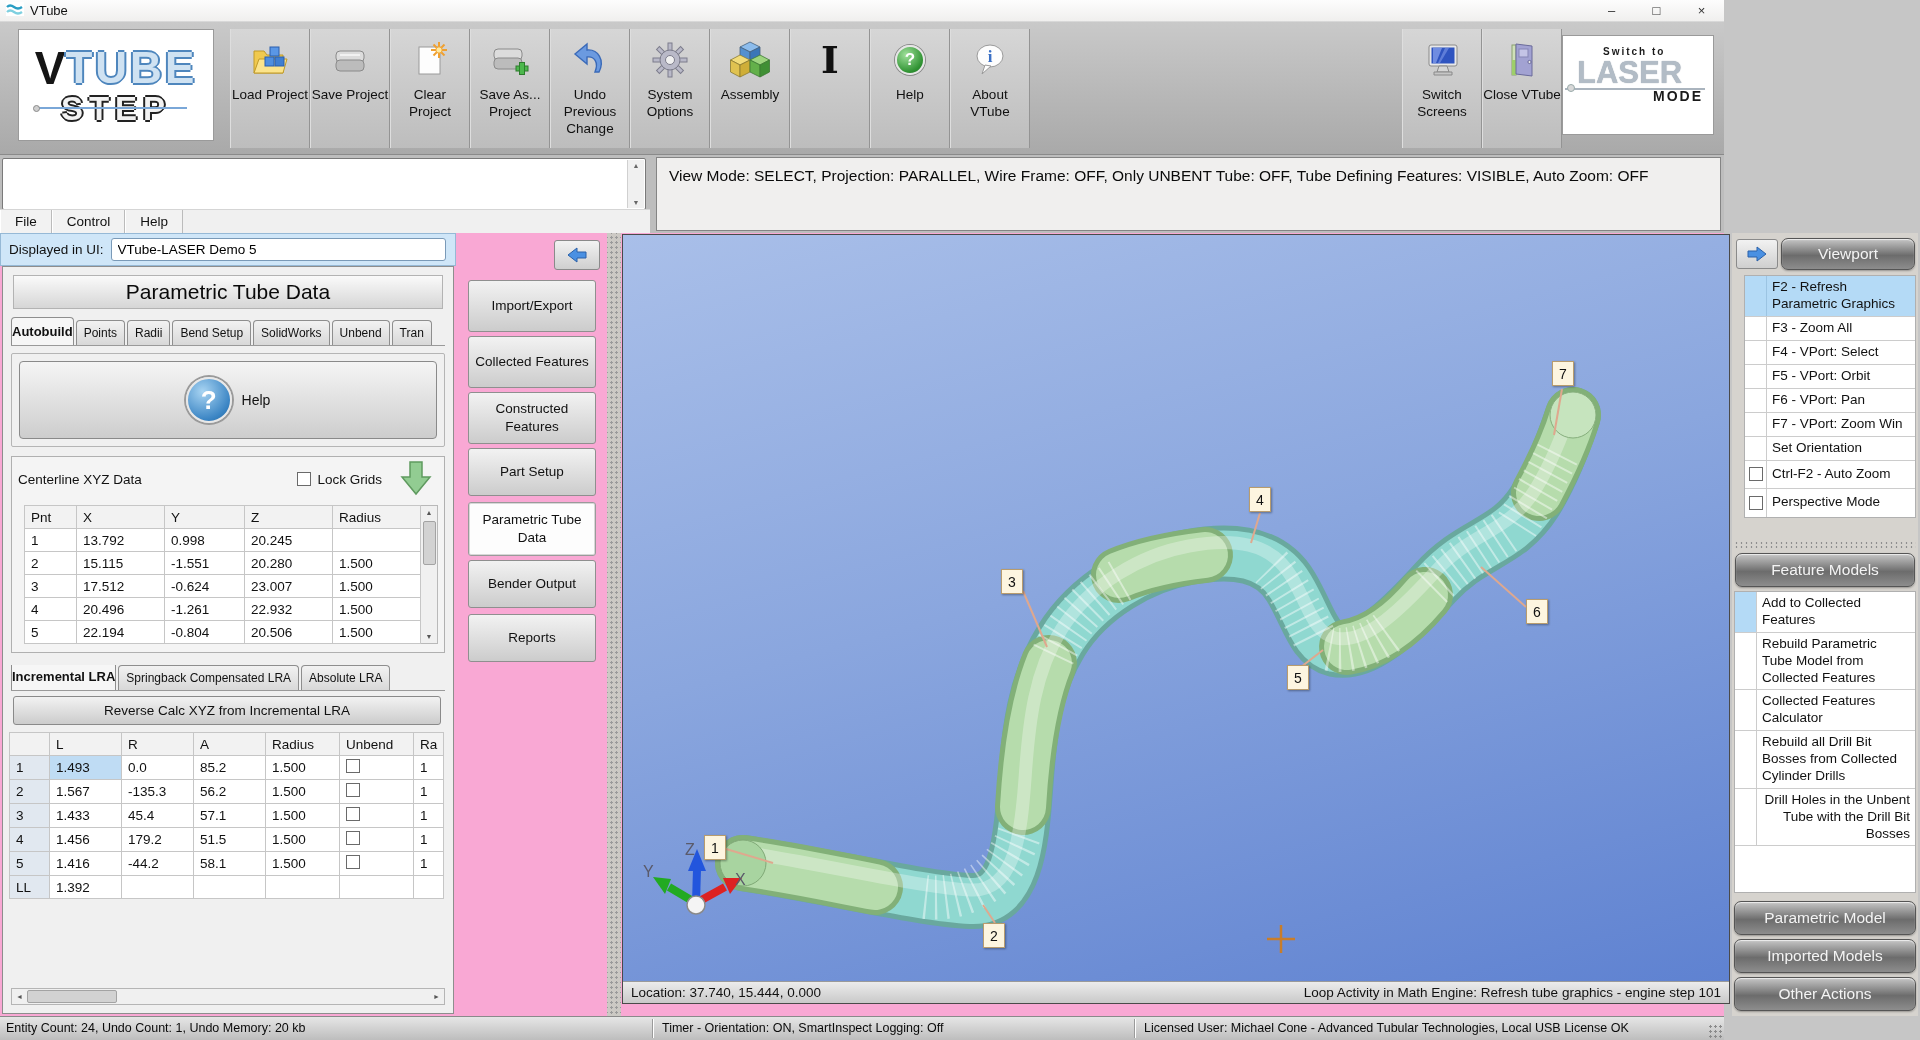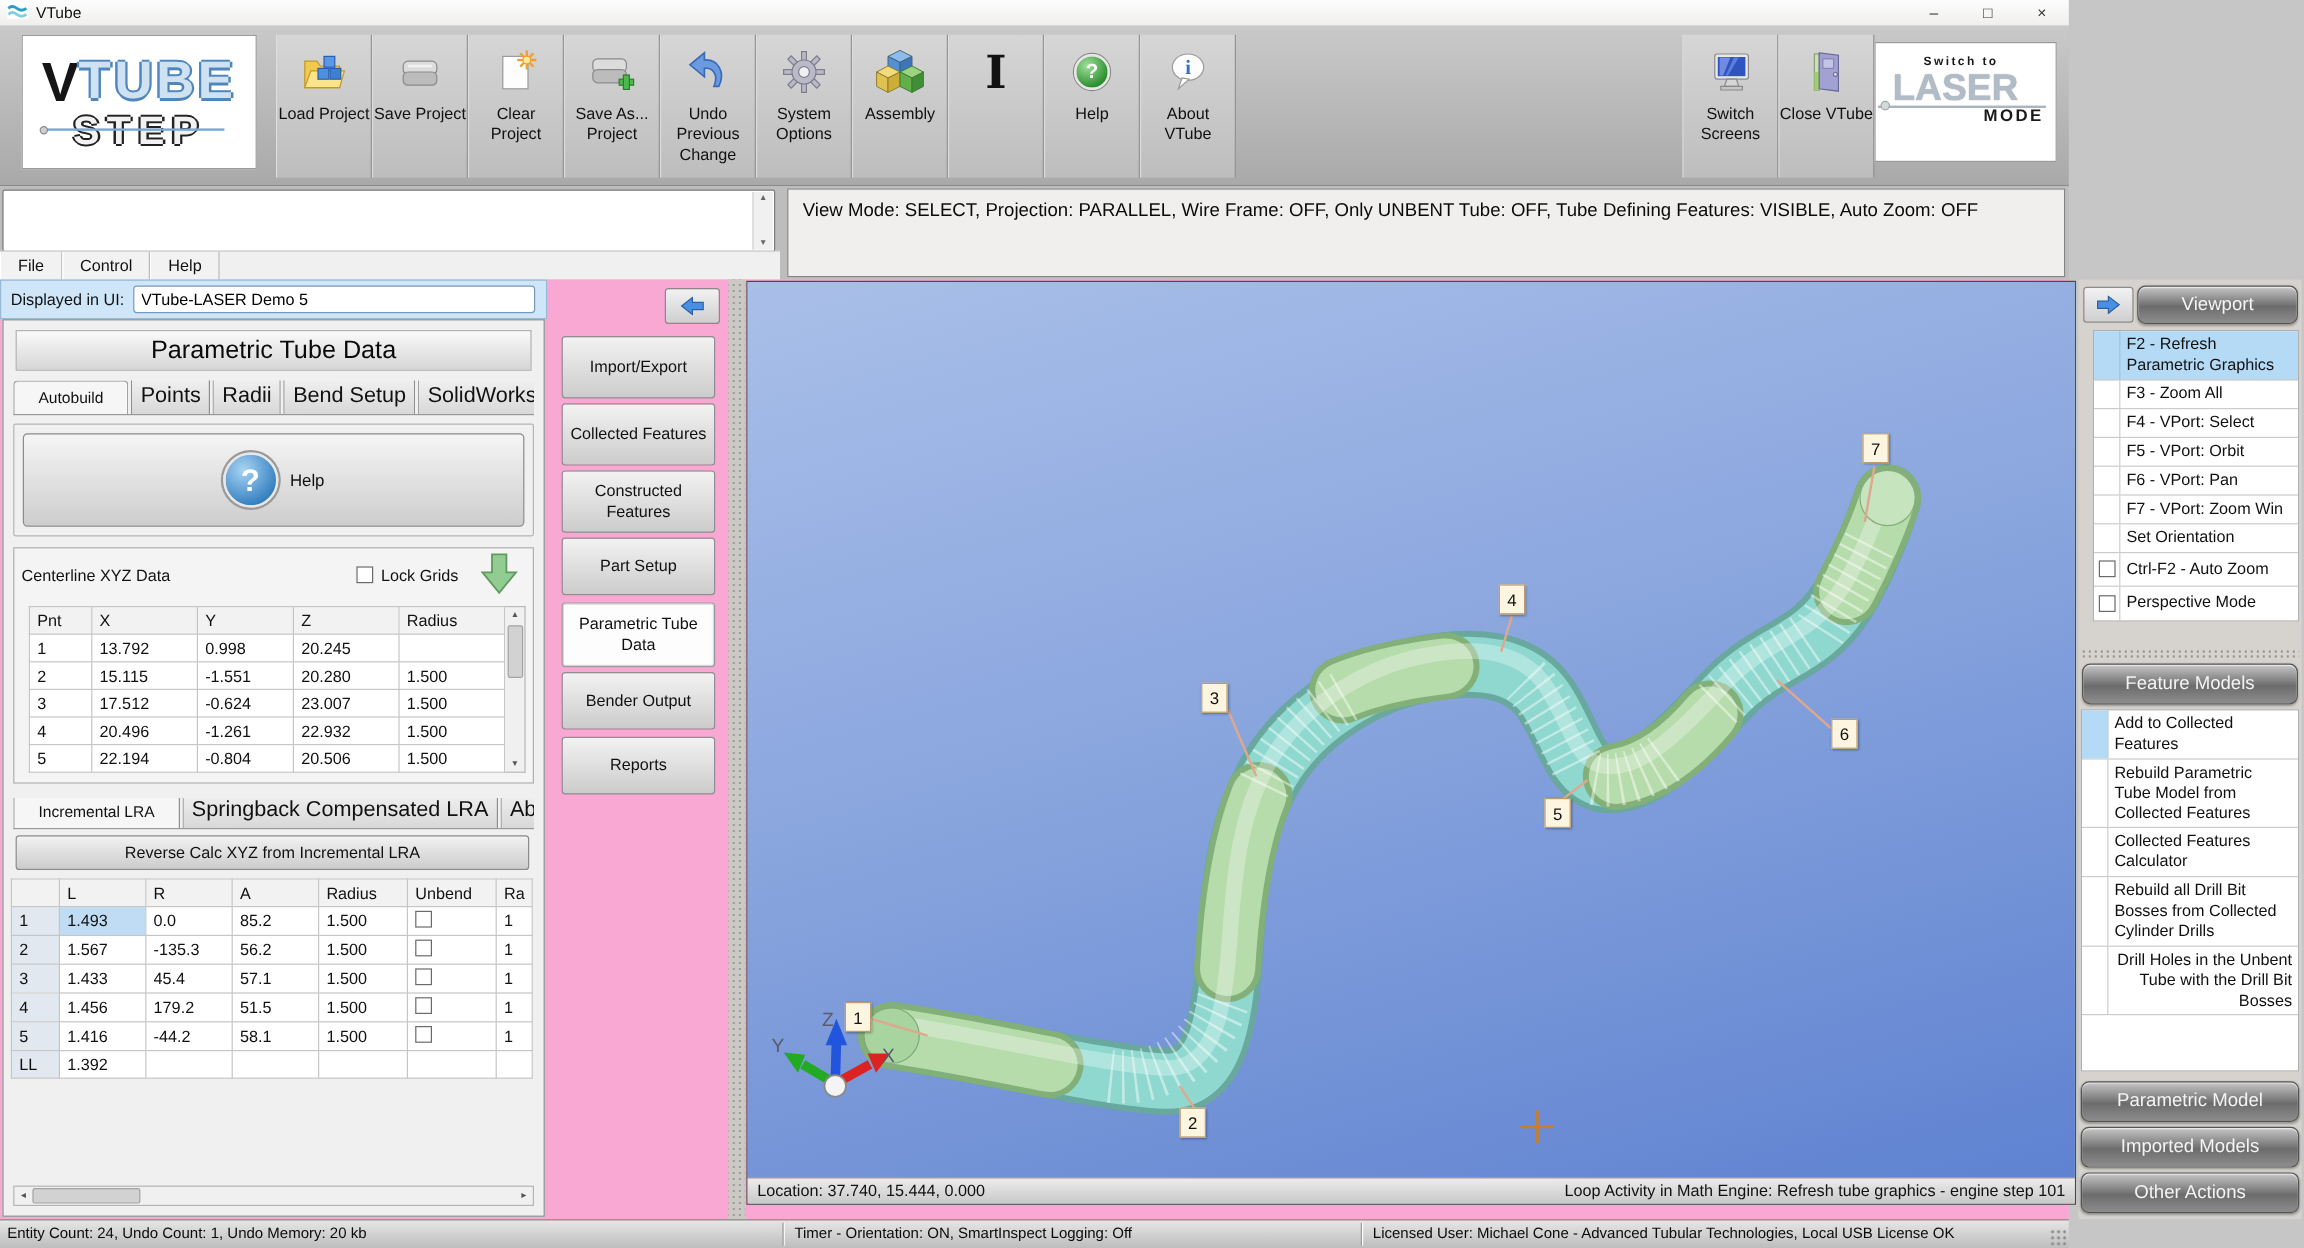--- a/index.html
+++ b/index.html
@@ -72,22 +72,22 @@
   .blue-strip .lbl { margin-left:8px; font-size:13.5px; }
   .blue-strip input { flex:1; margin:0 9px 0 7px; height:23px; border:1px solid #7a9ab8; border-radius:3px;
     padding-left:6px; font-size:13.5px; font-family:"Liberation Sans",sans-serif; background:#fff; }
   .panel-body { position:absolute; top:33px; bottom:2px; left:2px; right:2px; background:#f0f0f0;
     border:1px solid #8e8e8e; overflow:hidden; }
   .ptd-title { margin:8px 10px 0 10px; height:34px; background:linear-gradient(#fafafa,#d6d6d6);
     border:1px solid #b3b3b3; text-align:center; font-size:21px; line-height:32px; color:#0a0a0a; }
   .tabs1 { margin:8px 8px 0 8px; display:flex; align-items:flex-end; height:29px; overflow:hidden;
     border-bottom:1px solid #9a9a9a; }
   .tab { padding:5px 7px; background:linear-gradient(#f2f2f2,#d8d8d8); border:1px solid #8e8e8e;
-    border-bottom:none; border-radius:4px 4px 0 0; margin-right:2px; font-size:18px; white-space:nowrap; }
-  .tab.active { background:#f6f6f6; padding:6px 20px; font-size:13px; }
+    border-bottom:none; border-radius:4px 4px 0 0; margin-right:2px; font-size:12px; white-space:nowrap; }
+  .tab.active { background:#f6f6f6; padding:6px 0; font-size:13px;font-weight:bold; }
   .group-box { margin:7px 8px 0 8px; border:1px solid #b5b5b5; border-radius:2px; padding:7px;
     display:flex; gap:9px; height:94px; }
   .big-btn { border:1px solid #8a8a8a; border-radius:4px; background:linear-gradient(#f5f5f5,#cdcdcd);
     display:flex; align-items:center; justify-content:center; gap:10px; font-size:14px; }
   .autobuild-btn { width:292px; }
   .helpbig-btn { flex:1; }
   .circ-help-big { width:46px; height:46px; border-radius:50%;
     background:radial-gradient(circle at 35% 30%, #a8d4f2, #3b85c4 70%, #20629c);
     border:2px solid #e8e8e8; box-shadow:0 0 0 2px #9a9a9a; color:#fff; font-weight:bold; font-size:26px;
     display:flex; align-items:center; justify-content:center; flex:none; }

